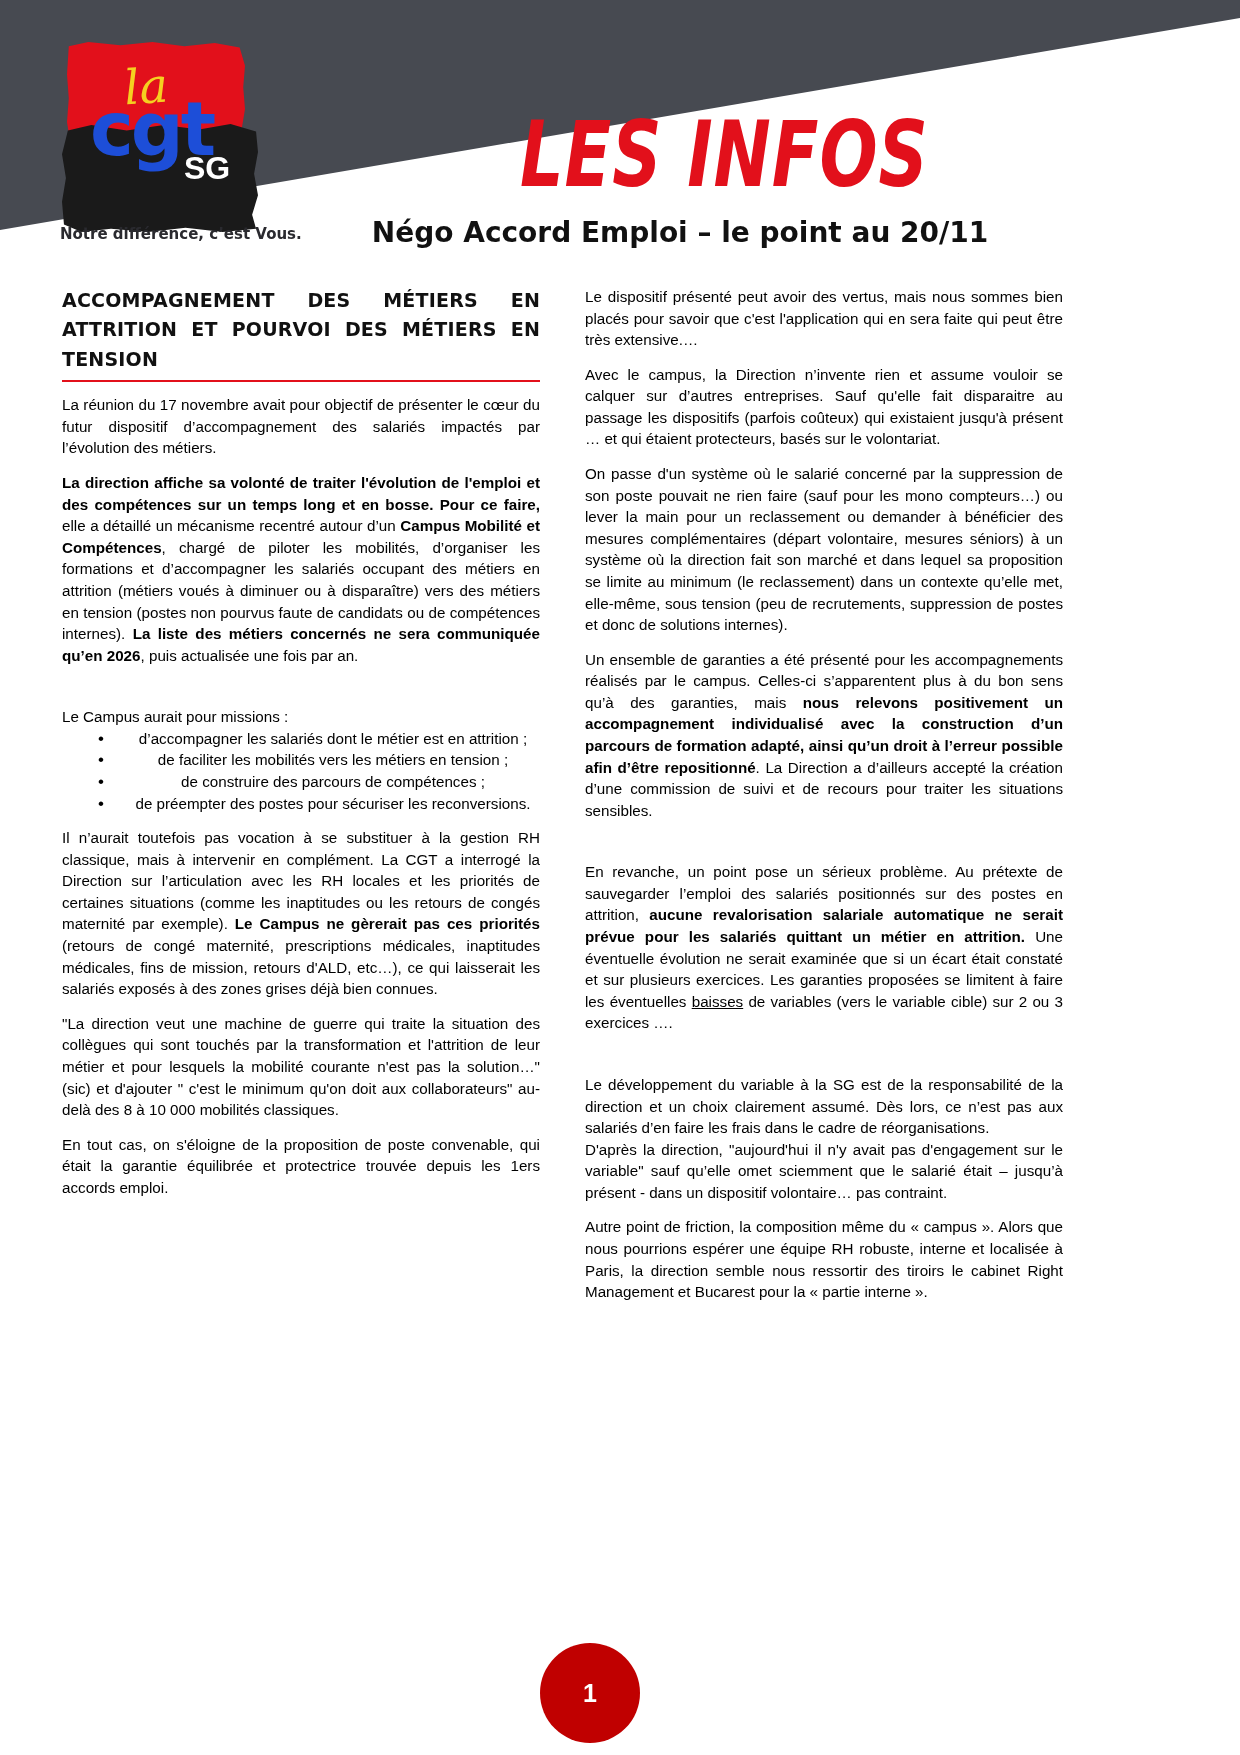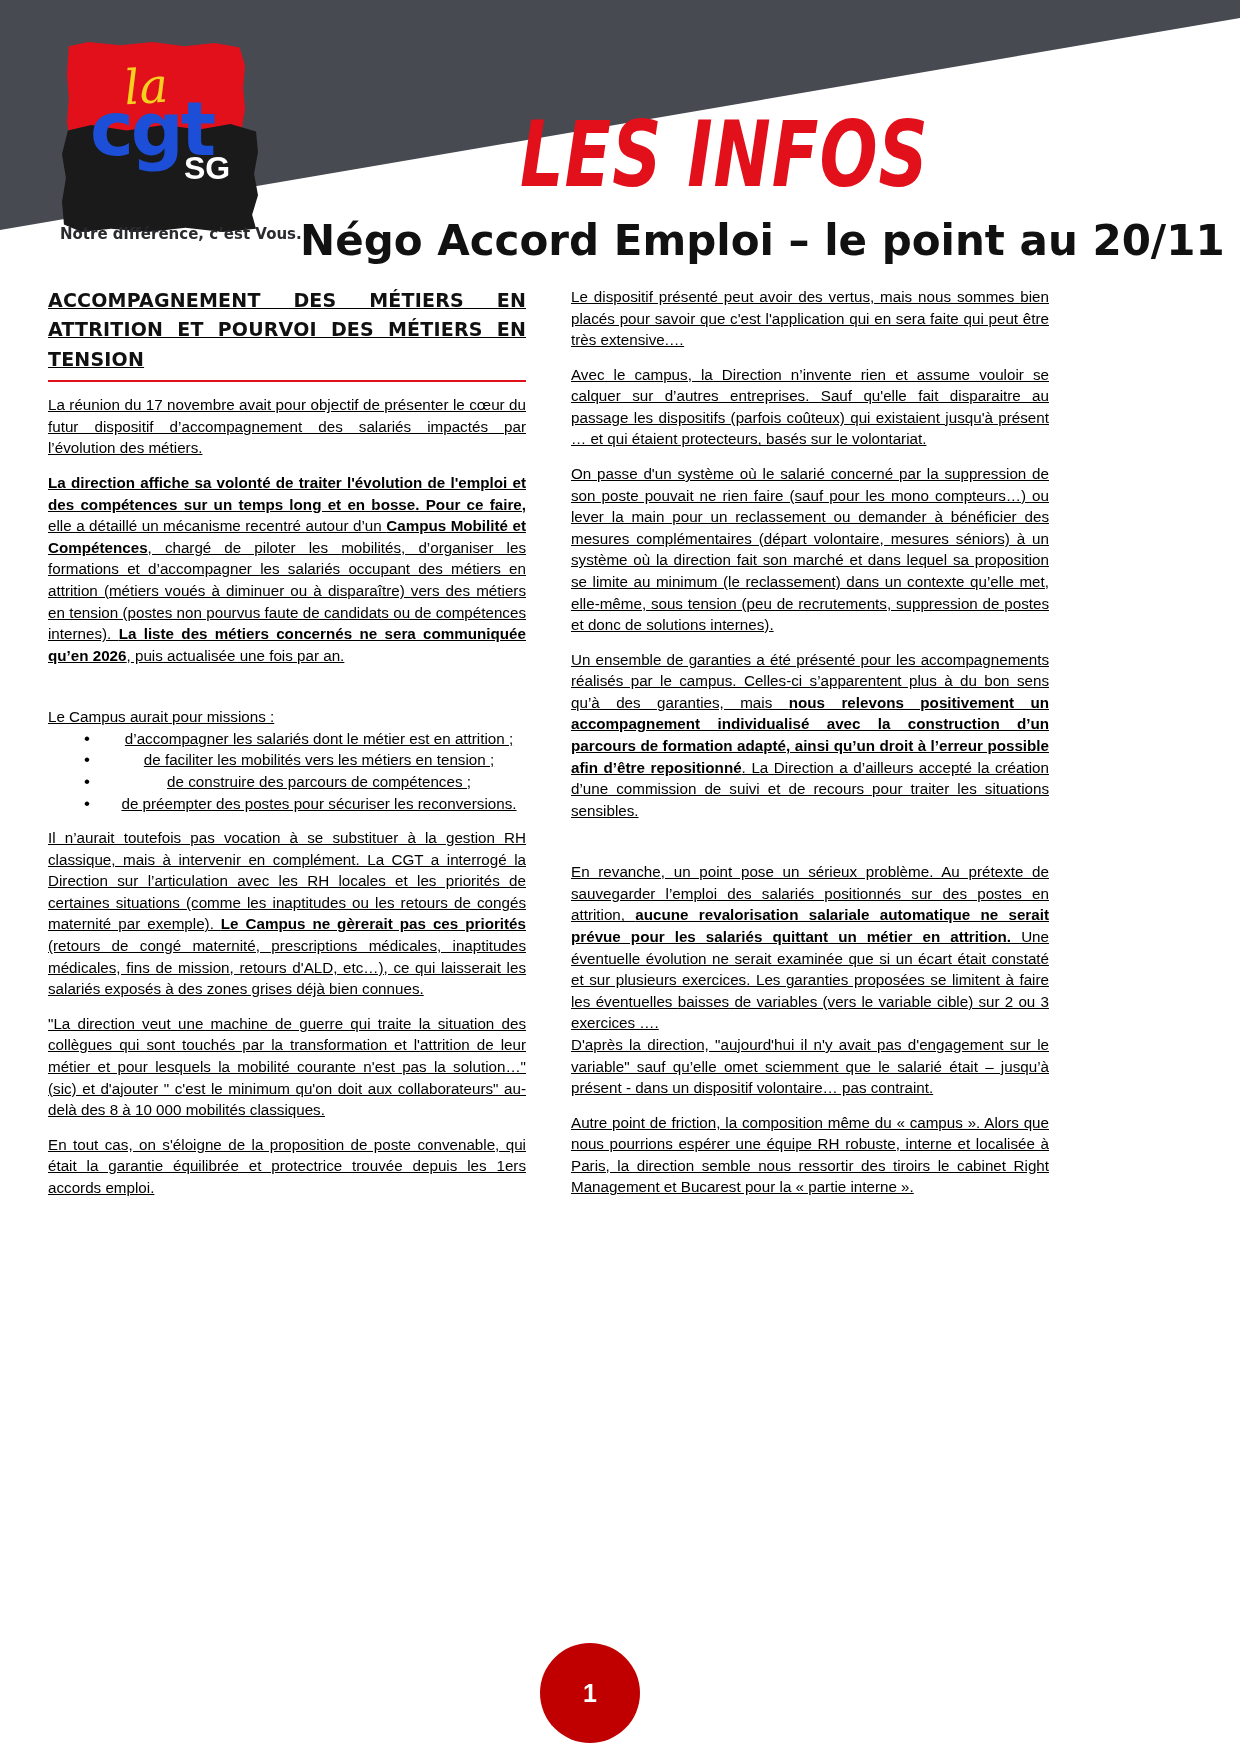--- a/index.html
+++ b/index.html
@@ -114,35 +114,34 @@
     transform-origin: left top;
     white-space: nowrap;
   }
   .title-sub {
     position: absolute;
     left: 300px; top: 218px;
     width: 760px;
     text-align: center;
     font-family: "DejaVu Sans", sans-serif;
     font-weight: bold;
-    font-size: 42px;
+    font-size: 28px;
     color: #111;
     line-height: 1.1;
     white-space: nowrap;
   }
 
   
   .columns {
     position: absolute;
     left: 0; top: 286px;
     width: 1240px; height: 1320px;
-    padding: 0 48px;
+    padding: 0 62px;
     display: flex;
     gap: 45px;
-    text-decoration: underline;
   }
   .col {
     width: 478px;
     flex: 0 0 478px;
   }
 
   h2.section-title {
     margin: 0 0 0 0;
     font-family: "DejaVu Sans", sans-serif;
     font-size: 19px;
@@ -268,20 +267,21 @@
     <p class="body">On passe d'un système où le salarié concerné par la suppression de son poste pouvait ne rien faire (sauf pour les mono compteurs…) ou lever la main pour un reclassement ou demander à bénéficier des mesures complémentaires (départ volontaire, mesures séniors) à un système où la direction fait son marché et dans lequel sa proposition se limite au minimum (le reclassement) dans un contexte qu’elle met, elle-même, sous tension (peu de recrutements, suppression de postes et donc de solutions internes).</p>
 
     <p class="body">
       <span>Un ensemble de garanties a été présenté pour les accompagnements réalisés par le campus. Celles-ci s’apparentent plus à du bon sens qu’à des garanties, mais </span><b>nous relevons positivement un accompagnement individualisé avec la construction d’un parcours de formation adapté, ainsi qu’un droit à l’erreur possible afin d’être repositionné</b><span>. La Direction a d’ailleurs accepté la création d’une commission de suivi et de recours pour traiter les situations sensibles.</span>
     </p>
 
     <p class="body tight">
       <span>En revanche, un point pose un sérieux problème. Au prétexte de sauvegarder l’emploi des salariés positionnés sur des postes en attrition, </span><b>aucune revalorisation salariale automatique ne serait prévue pour les salariés quittant un métier en attrition.</b><span> Une éventuelle évolution ne serait examinée que si un écart était constaté et sur plusieurs exercices. Les garanties proposées se limitent à faire les éventuelles </span><u>baisses</u><span> de variables (vers le variable cible) sur 2 ou 3 exercices ….</span>
     </p>
 
+    <p class="body tight">Le développement du variable à la SG est de la responsabilité de la direction et un choix clairement assumé. Dès lors, ce n’est pas aux salariés d’en faire les frais dans le cadre de réorganisations.</p>
 
     <p class="body">D'après la direction, "aujourd'hui il n'y avait pas d'engagement sur le variable" sauf qu’elle omet sciemment que le salarié était – jusqu’à présent - dans un dispositif volontaire… pas contraint.</p>
 
     <p class="body">Autre point de friction, la composition même du « campus ». Alors que nous pourrions espérer une équipe RH robuste, interne et localisée à Paris, la direction semble nous ressortir des tiroirs le cabinet Right Management et Bucarest pour la « partie interne ».</p>
   </div>
 </div>
 
 <div class="page-badge">1</div>
 
 </body></html>

